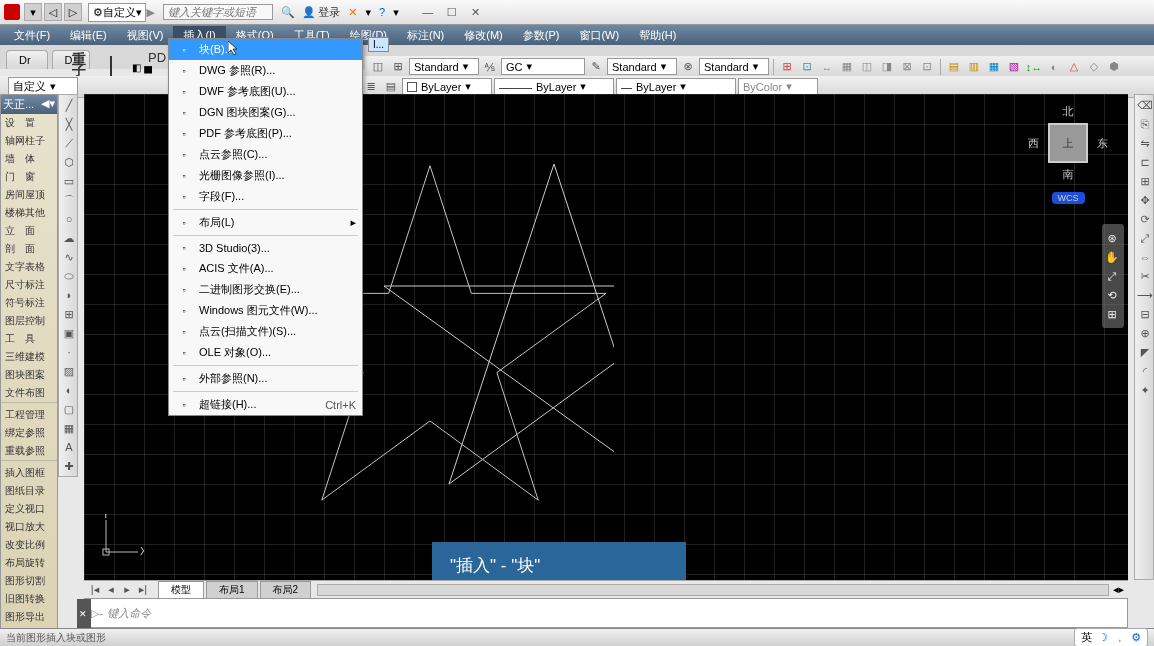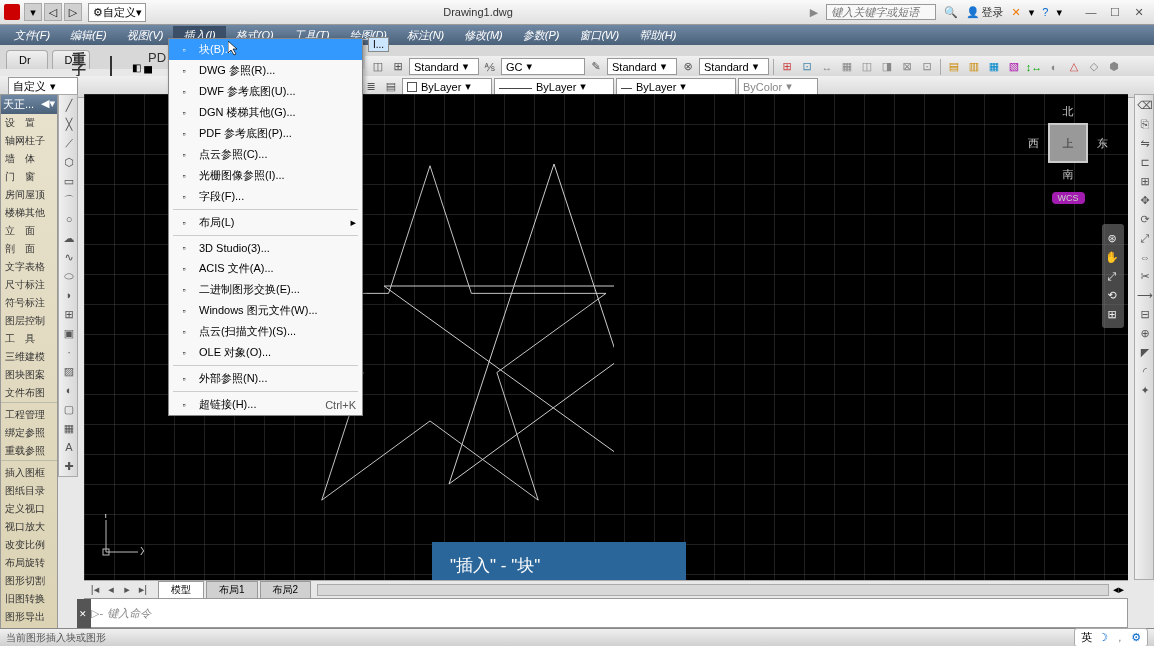--- a/index.html
+++ b/index.html
@@ -11,21 +11,21 @@
     .title-nav-btn { width: 18px; height: 18px; display: flex; align-items: center; justify-content: center; background: #d0d0d0; margin-right: 2px; border: 1px solid #aaa; }
     .title-dropdown { padding: 1px 4px; border: 1px solid #999; background: #fff; margin-left: 4px; display: flex; align-items: center; }
     .title-center { flex: 1; text-align: center; color: #333; }
     .title-right { display: flex; align-items: center; gap: 8px; }
     .search-box { padding: 1px 4px; border: 1px solid #999; color: #888; font-style: italic; background: #f8f8f8; width: 110px; }
     .login-btn { color: #333; display: flex; align-items: center; gap: 2px; }
     .win-controls { display: flex; gap: 2px; margin-left: 10px; }
     .win-btn { width: 22px; height: 18px; display: flex; align-items: center; justify-content: center; color: #555; }
     
     
-    .menubar { height: 20px; background: linear-gradient(#6f88a3, #4b617a); display: flex; align-items: center; padding: 0 4px; color: #fff; font-style: italic; }
+    .menubar { height: 20px; background: linear-gradient(#6f88a3, #4b617a); display: flex; align-items: center; padding: 0 4px; color: #fff; }
     .menu-item { padding: 2px 10px; cursor: pointer; }
     .menu-item:hover, .menu-item.active { background: #3b5068; }
     
     
     .dropdown { position: absolute; top: 38px; left: 168px; width: 195px; background: #f8f8f8; border: 1px solid #888; box-shadow: 2px 2px 4px rgba(0,0,0,0.3); z-index: 1000; }
     .dd-item { display: flex; align-items: center; padding: 3px 6px; cursor: pointer; }
     .dd-item.highlight { background: #3399ff; color: #fff; }
     .dd-icon { width: 18px; height: 14px; margin-right: 6px; display: flex; align-items: center; justify-content: center; font-size: 9px; }
     .dd-label { flex: 1; }
     .dd-shortcut { color: #555; margin-left: 10px; }
@@ -56,21 +56,21 @@
       linear-gradient(rgba(80,80,80,0.4) 1px, transparent 1px),
       linear-gradient(90deg, rgba(80,80,80,0.4) 1px, transparent 1px);
       background-size: 30px 30px; }
     .star { position: absolute; top: 70px; left: 170px; }
     .axis { position: absolute; bottom: 16px; left: 10px; }
     
     
     .viewcube { position: absolute; top: 10px; right: 20px; text-align: center; color: #ccc; font-size: 12px; }
     .viewcube-cube { width: 40px; height: 40px; background: #999; border: 2px solid #ccc; margin: 4px auto; display: flex; align-items: center; justify-content: center; }
     .viewcube-row { display: flex; justify-content: space-between; align-items: center; width: 80px; margin: 0 auto; }
-    .wcs-badge { background: #a21caf; border-radius: 4px; padding: 1px 6px; font-size: 9px; margin-top: 10px; display: inline-block; }
+    .wcs-badge { background: #1d4ed8; border-radius: 4px; padding: 1px 6px; font-size: 9px; margin-top: 10px; display: inline-block; }
     
     
     .tooltip-box { position: absolute; top: 448px; left: 348px; width: 254px; height: 125px; background: #2a6699; color: #fff; padding: 12px 18px; }
     .tooltip-title { font-size: 18px; margin-bottom: 14px; }
     .tooltip-text { font-size: 17px; }
     
     
     .right-toolbar { position: absolute; top: 94px; right: 0; width: 20px; background: linear-gradient(90deg,#f0f0f0,#d8d8d8); border: 1px solid #aaa; bottom: 66px; }
     
     
@@ -98,21 +98,20 @@
 <div class="titlebar">
   <div class="app-logo"></div>
   <div class="title-nav-btn">▾</div>
   <div class="title-nav-btn">◁</div>
   <div class="title-nav-btn">▷</div>
   <div class="title-dropdown">
     <span>⚙</span>
     <span>自定义</span>
     <span>▾</span>
   </div>
-  <div class="title-center">Drawing1.dwg</div>
   <div class="title-right">
     <span style="color:#888">▶</span>
     <input class="search-box" placeholder="键入关键字或短语" style="">
     <span style="color:#555">🔍</span>
     <span class="login-btn">
       <span>👤</span>
       <span>登录</span>
     </span>
     <span style="color:#e70;">✕</span>
     <span>▾</span>
@@ -149,21 +148,21 @@
     <div class="dd-item">
       <span class="dd-icon">▫</span>
       <span class="dd-label">DWG 参照(R)...</span>
     </div>
     <div class="dd-item">
       <span class="dd-icon">▫</span>
       <span class="dd-label">DWF 参考底图(U)...</span>
     </div>
     <div class="dd-item">
       <span class="dd-icon">▫</span>
-      <span class="dd-label">DGN 楼梯其他(G)...</span>
+      <span class="dd-label">DGN 图块图案(G)...</span>
     </div>
     <div class="dd-item">
       <span class="dd-icon">▫</span>
       <span class="dd-label">PDF 参考底图(P)...</span>
     </div>
     <div class="dd-item">
       <span class="dd-icon">▫</span>
       <span class="dd-label">点云参照(C)...</span>
     </div>
     <div class="dd-item">

